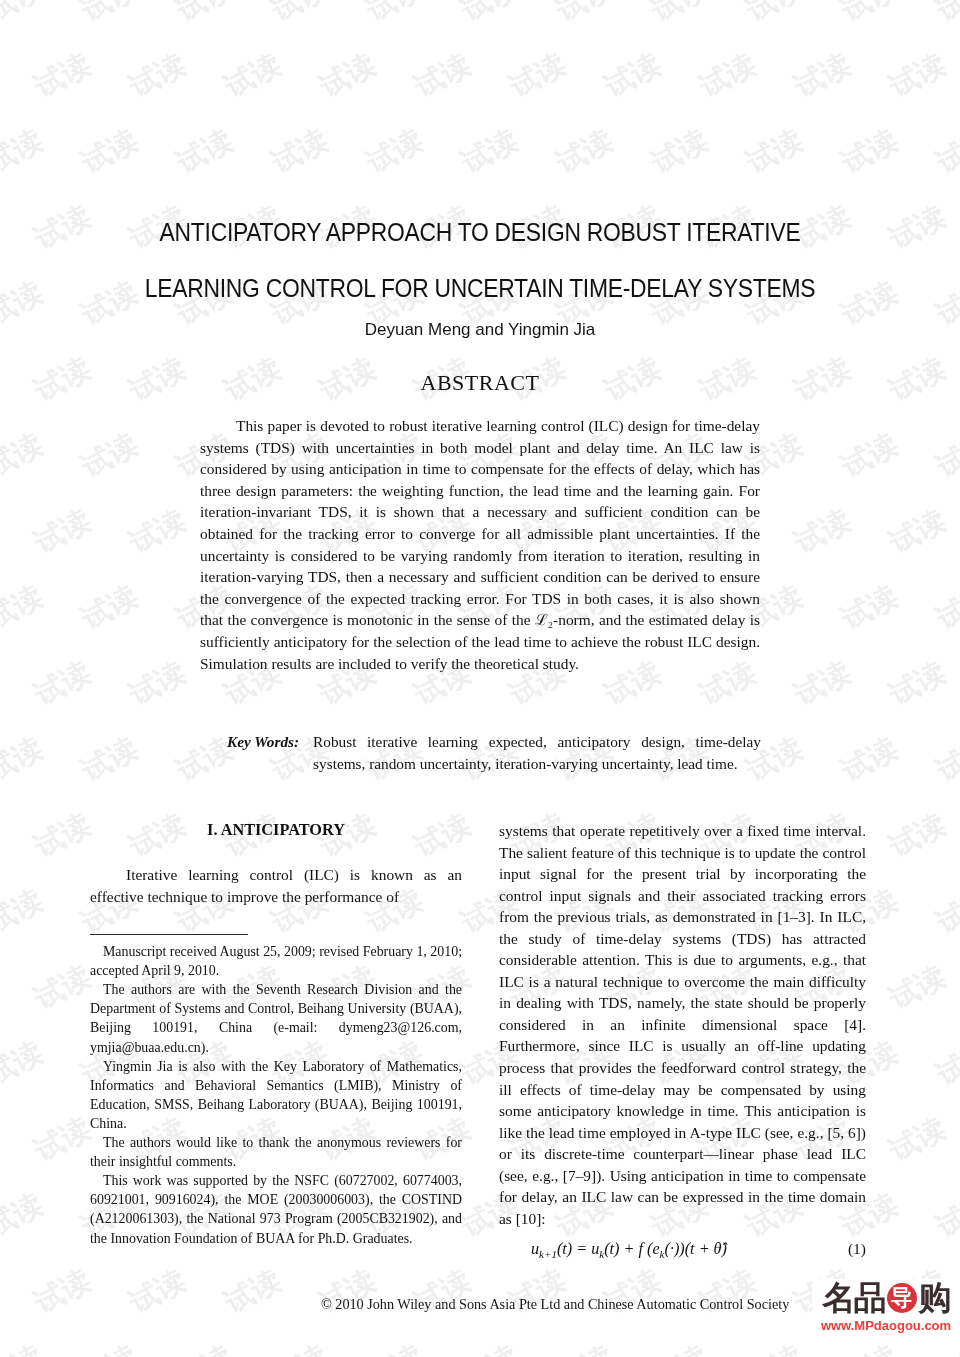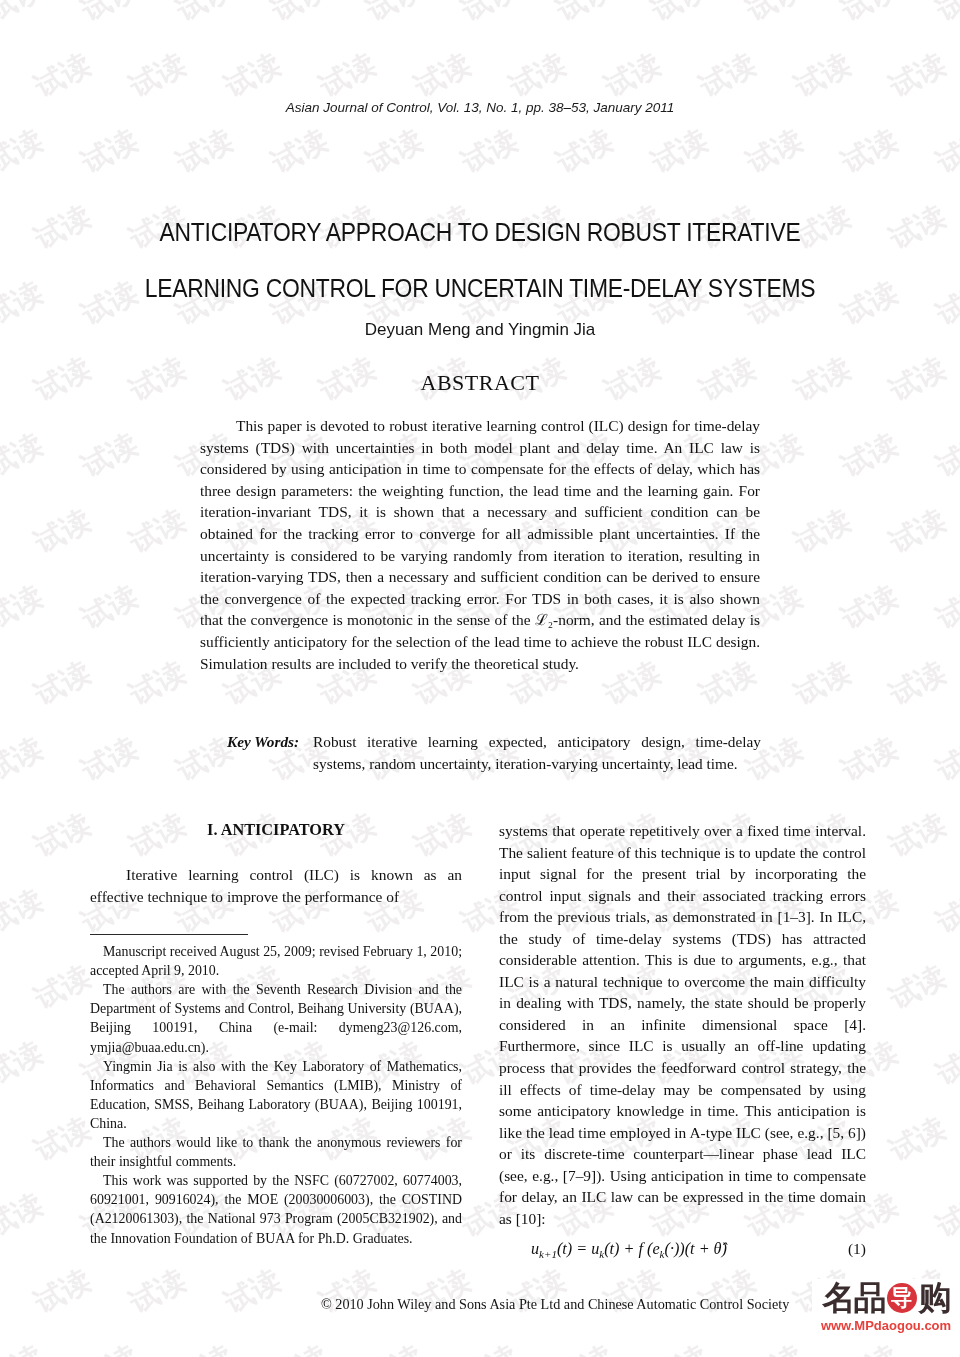--- a/index.html
+++ b/index.html
@@ -273,21 +273,20 @@
     <div class="wm" style="left: 556px; top: 1348px;">试读</div>
     <div class="wm" style="left: 651px; top: 1348px;">试读</div>
     <div class="wm" style="left: 746px; top: 1348px;">试读</div>
     <div class="wm" style="left: 841px; top: 1348px;">试读</div>
     <div class="wm" style="left: 936px; top: 1348px;">试读</div>
   </div>
 
 <div id="content">
 
   <div id="journal-header">
-    <div>Asian Journal of Control, Vol. 13, No. 1, pp. 38–53, January 2011</div>
   </div>
 
   <div id="paper-title">
     <div class="title-line">ANTICIPATORY APPROACH TO DESIGN ROBUST ITERATIVE</div>
     <div class="title-line">LEARNING CONTROL FOR UNCERTAIN TIME-DELAY SYSTEMS</div>
   </div>
 
   <div id="authors">Deyuan Meng and Yingmin Jia</div>
 
   <div id="abstract-heading">ABSTRACT</div>

